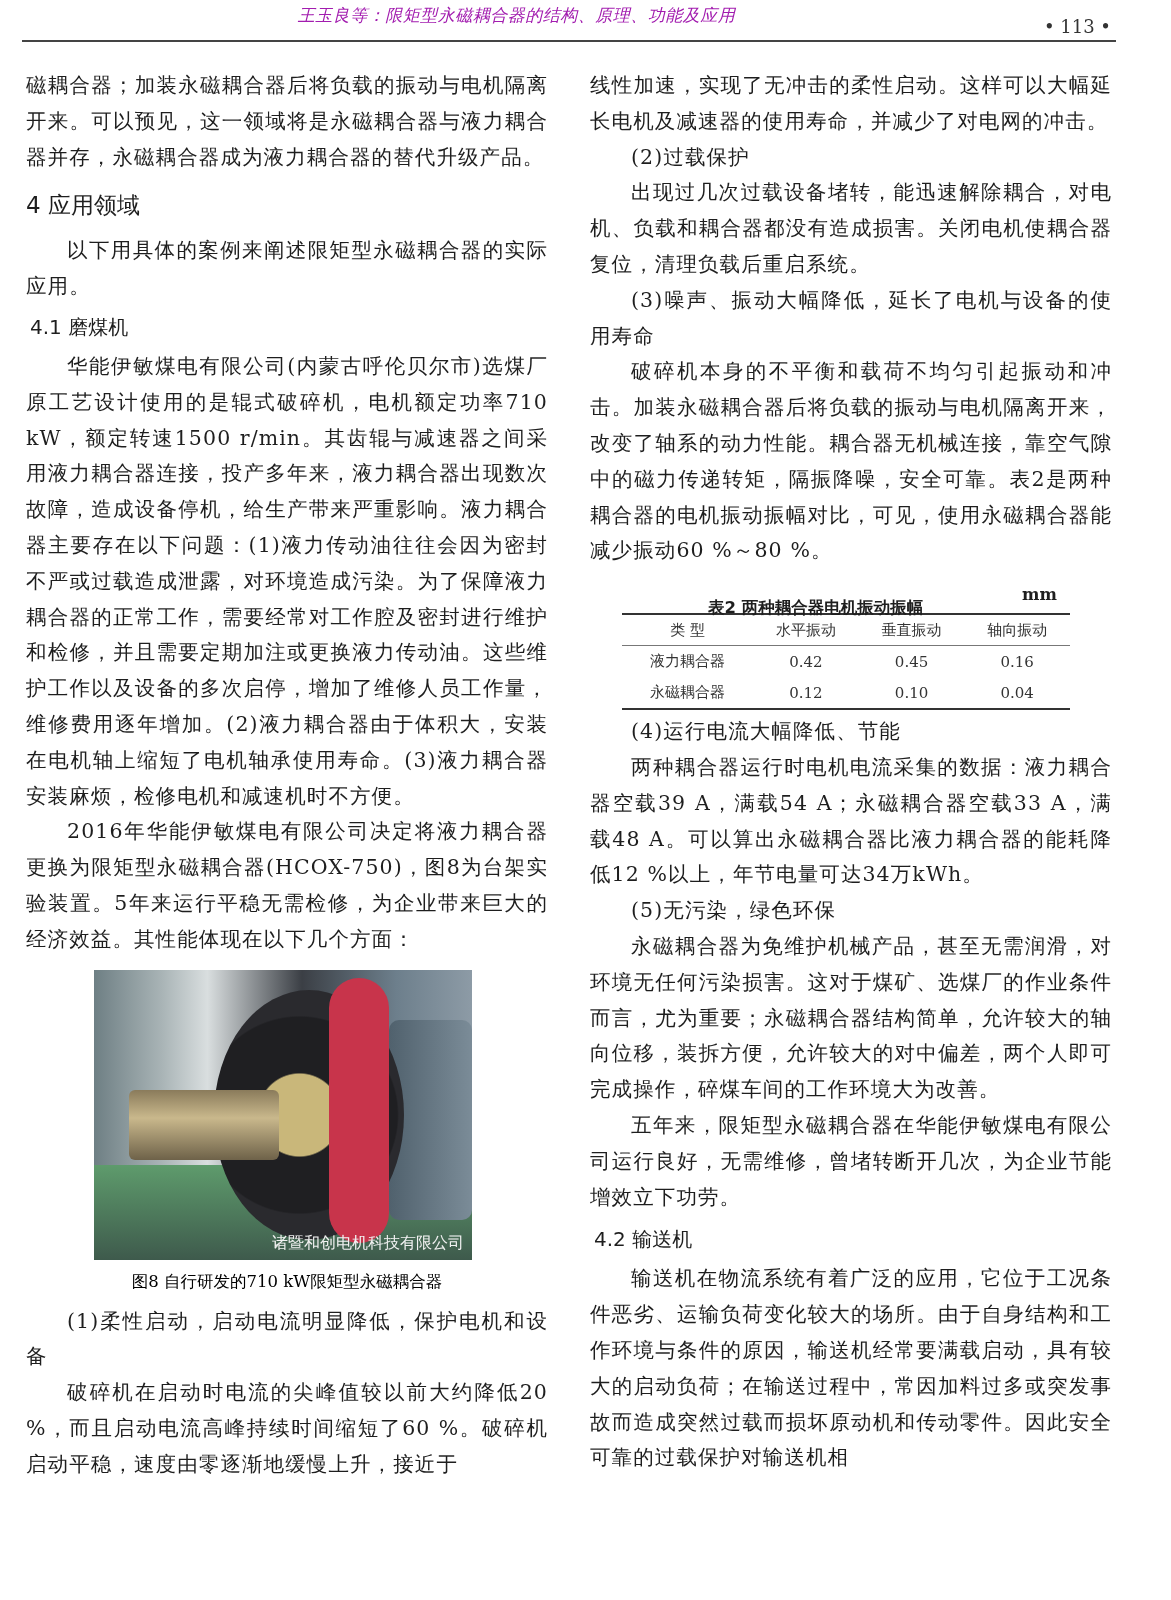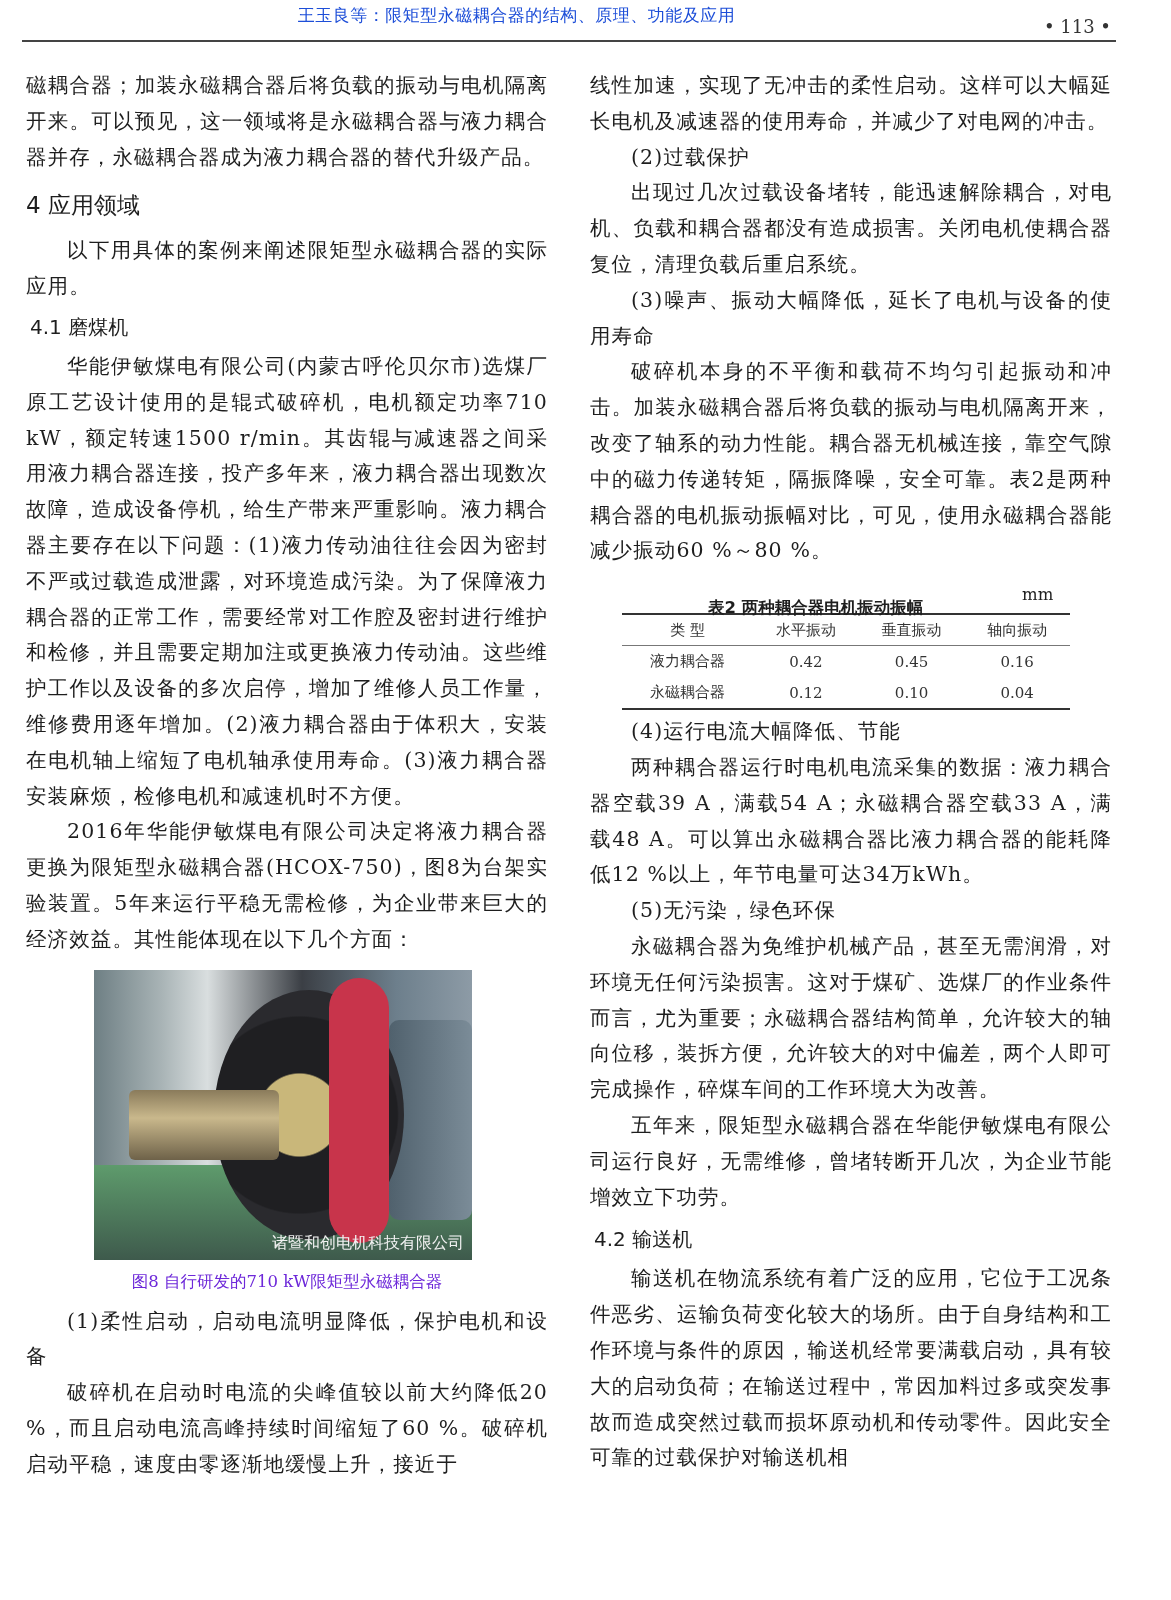--- a/index.html
+++ b/index.html
@@ -1,19 +1,19 @@
 <!DOCTYPE html>
 <html><head>
 <meta charset="utf-8">
 <style>
   html, body { margin:0; padding:0; background:#ffffff; }
   body { width:1171px; height:1600px; position:relative; overflow:hidden;
          font-family:"DejaVu Serif","Liberation Serif",serif; color:#1e1e1e; }
   .header-title { position:absolute; left:0; width:1033px; top:4px; text-align:center;
-         font-size:17px; color:#1d4ed8; letter-spacing:0.5px; }
+         font-size:17px; color:#a21caf; letter-spacing:0.5px;font-style:italic; }
   .page-num { position:absolute; right:60px; top:16px; font-size:18px; color:#333; }
   .header-rule { position:absolute; left:22px; right:55px; top:40px; height:1.5px; background:#444; }
   .col { position:absolute; top:68px; width:522px; }
   .col.left { left:26px; }
   .col.right { left:590px; }
   p { margin:0; font-size:20.5px; line-height:35.8px; text-align:justify; text-align-last:left;
       letter-spacing:1.1px; }
   p.ind { text-indent:2em; }
   h2.sec { margin:10px 0 8px 0; font-family:"DejaVu Sans","Liberation Sans",sans-serif;
            font-weight:normal; font-size:23px; line-height:40px; }
@@ -27,25 +27,25 @@
   .photo .shaft { position:absolute; left:35px; top:120px; width:150px; height:70px;
            background:linear-gradient(180deg,#8a7b5b,#c9b88c 40%,#6e6249); border-radius:6px; }
   .photo .wheel { position:absolute; left:120px; top:20px; width:190px; height:250px;
            border-radius:50%; background:radial-gradient(circle at 45% 50%,#c9b77a 0 25%,#1f1f22 26% 60%,#2a2a2e 61%); }
   .photo .ring { position:absolute; left:235px; top:8px; width:60px; height:265px;
            background:#c8344b; border-radius:30px; }
   .photo .motor { position:absolute; left:295px; top:50px; width:83px; height:200px;
            background:linear-gradient(90deg,#50616d,#7b8c98); border-radius:10px; }
   .photo .wm { position:absolute; right:8px; bottom:6px; font-size:16px; color:#f2f2f2;
            font-family:"DejaVu Sans","Liberation Sans",sans-serif; }
-  .fig-cap { text-align:center; font-size:16.5px; line-height:24px; margin:10px 0 10px 0; color:#6d28d9; }
+  .fig-cap { text-align:center; font-size:16.5px; line-height:24px; margin:10px 0 10px 0; color:#000000; }
   .tbl-wrap { margin:12px 0 4px 0; }
   .tbl-title { position:relative; height:32px; font-family:"DejaVu Sans","Liberation Sans",sans-serif; font-size:16.5px; }
   .tbl-title .t { position:absolute; left:118px; top:16px; font-weight:bold; }
-  .tbl-title .u { position:absolute; left:432px; top:4px; font-family:"DejaVu Serif","Liberation Serif",serif; font-weight:normal; }
+  .tbl-title .u { position:absolute; left:432px; top:4px; font-family:"DejaVu Serif","Liberation Serif",serif; font-weight:bold; }
   table { margin-left:32px; width:448px; border-collapse:collapse; font-size:15px; color:#333; }
   th { font-weight:normal; height:28px; border-top:2px solid #333; border-bottom:1px solid #777; }
   td { height:29px; text-align:center; }
   tr.last td { border-bottom:2px solid #333; }
 </style>
 </head>
 <body>
 
 <div>
   <div class="header-title">王玉良等：限矩型永磁耦合器的结构、原理、功能及应用</div>

